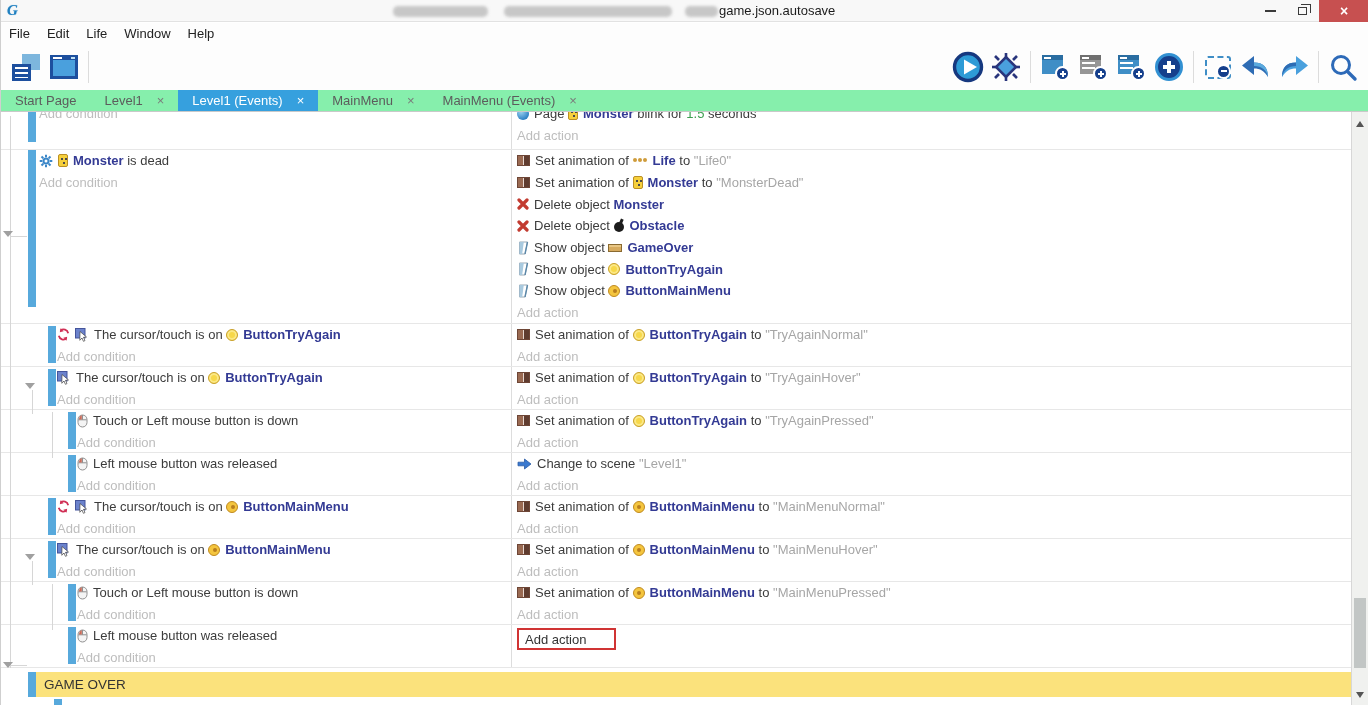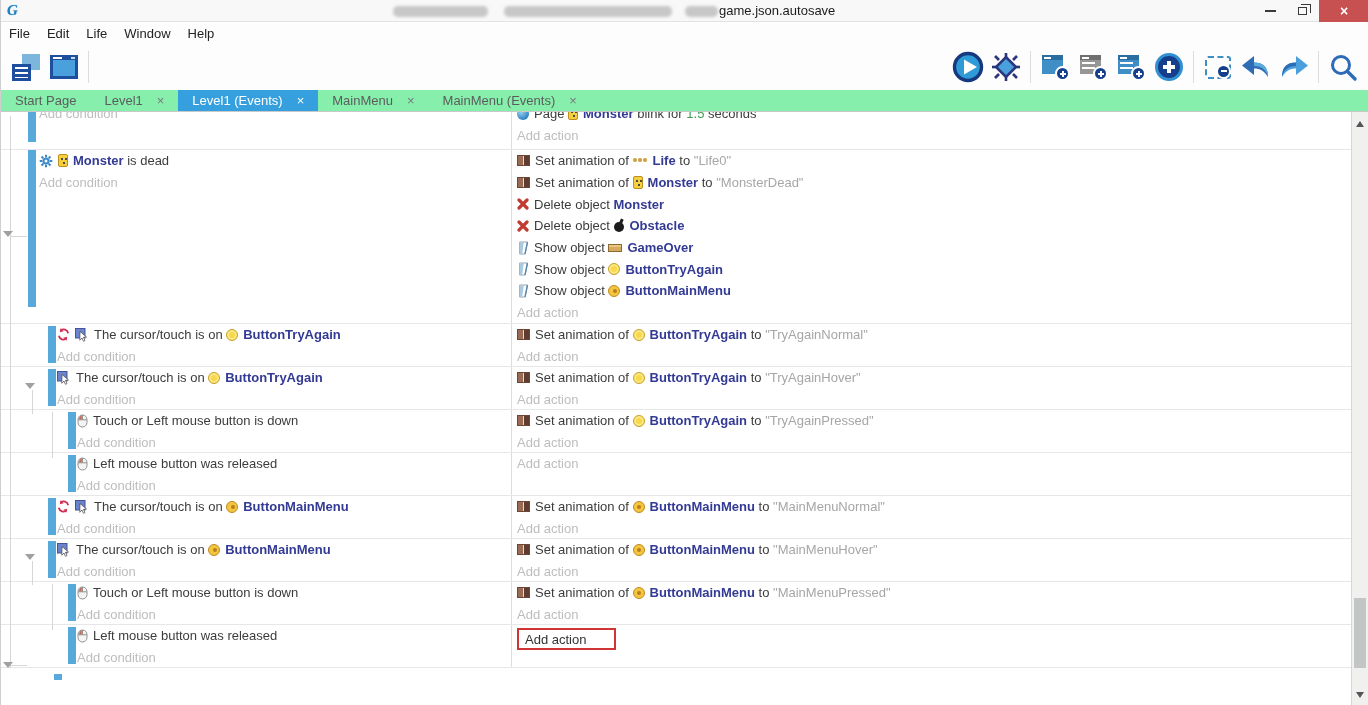--- a/index.html
+++ b/index.html
@@ -481,20 +481,27 @@
               <rect x="1" y="1" width="9" height="12" rx="4.5" fill="#f4f4f4" stroke="#909090"></rect>
               <path d="M1.2 5.8 L9.8 5.8" stroke="#909090"></path>
               <path d="M5.5 1 L5.5 5.8" stroke="#909090"></path>
               <path d="M2 5.5 a3.5 4.5 0 0 1 2.8 -4.3 l0 4.3 z" fill="#c96a58"></path>
             </svg>
           <span>Left mouse button was released</span>
         </div>
         <div class="line ph">Add condition</div>
       </div>
       <div class="act">
+        <div class="line">
+          <svg class="ic" width="15" height="12" viewBox="0 0 15 12">
+              <polygon points="1,4.2 7.5,4.2 7.5,1 14,6 7.5,11 7.5,7.8 1,7.8" fill="#3a79cf" stroke="#2a5aa5" stroke-width="0.8"></polygon>
+            </svg>
+          <span>Change to scene </span>
+          <span class="q">"Level1"</span>
+        </div>
         <div class="line ph">Add action</div>
       </div>
     </div>
 
     <div class="row" style="height:43px">
       <div class="bar" style="left:47px"></div>
       <div class="cond" style="padding-left:56px">
         <div class="line">
           <svg class="ic" width="13" height="13" viewBox="0 0 13 13">
               <path d="M11.2 5.2 A4.8 4.8 0 0 0 3.4 2.6" fill="none" stroke="#d02f55" stroke-width="1.8"></path>
@@ -595,20 +602,24 @@
       </div>
       <div class="act">
         <div class="line" style="height:26px">
           <span class="redbox">Add action</span>
         </div>
       </div>
     </div>
 
     <div id="gap-row"></div>
 
+    <div id="comment-row">
+      <div class="cbar"></div>
+      <div class="cbody">GAME OVER</div>
+    </div>
 
     <div id="bottom-row">
       <div class="bbar"></div>
     </div>
 
     <div class="tree-v" style="left:9px; top:4px; height:552px"></div>
     <div class="tree-h" style="left:9px; top:124px; width:17px"></div>
     <div class="tree-h" style="left:9px; top:553px; width:17px"></div>
     <div class="tree-v" style="left:31px; top:278px; height:24px"></div>
     <div class="tree-v" style="left:31px; top:449px; height:24px"></div>

